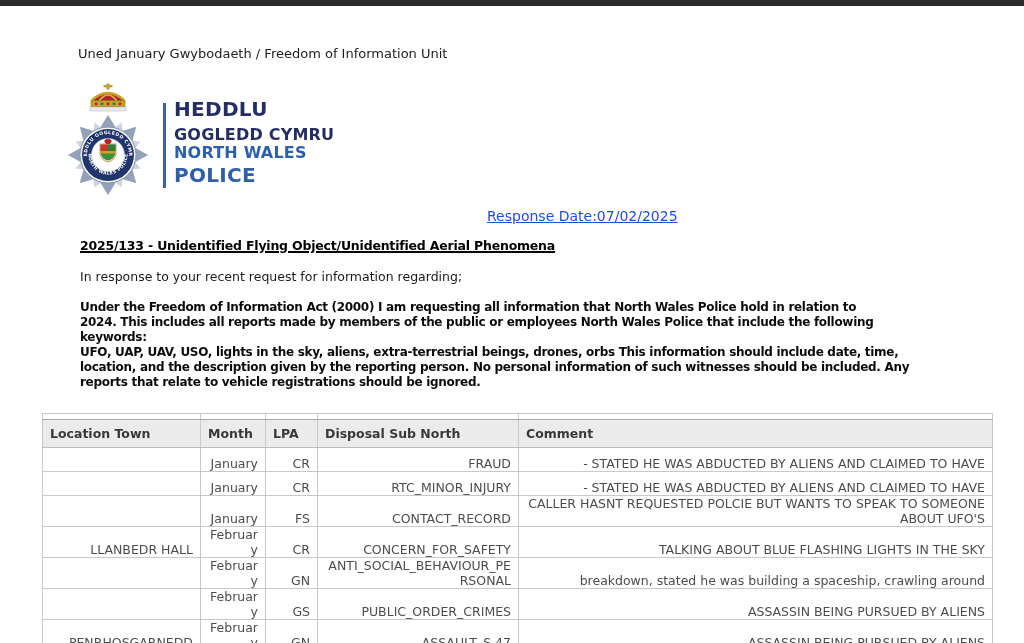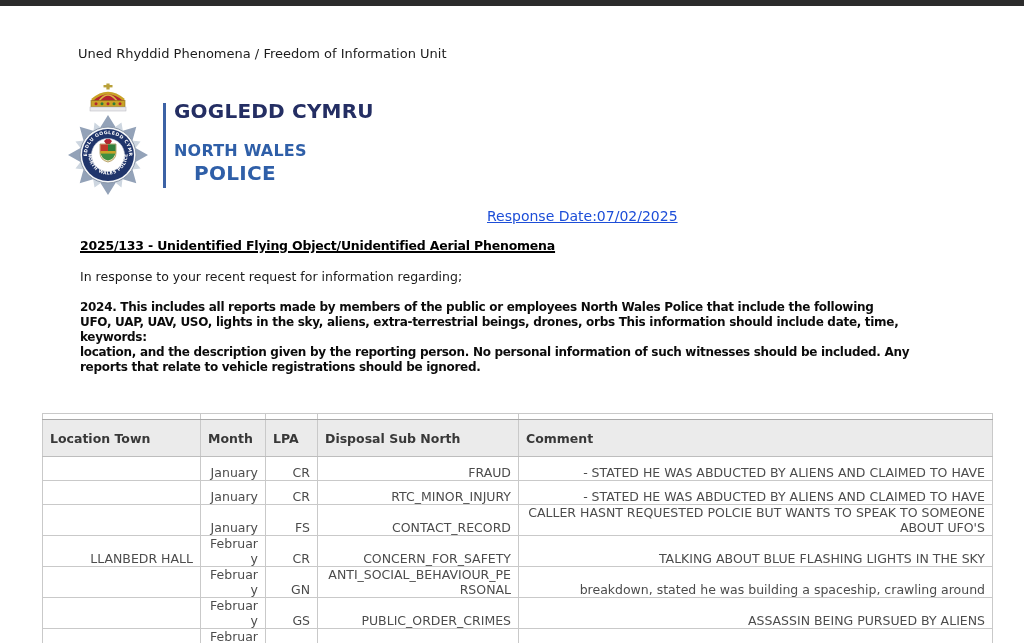--- a/index.html
+++ b/index.html
@@ -7,23 +7,23 @@
     width:1024px;height:643px;overflow:hidden;position:relative;
     background:#ffffff;color:#151515;
     font-family:"DejaVu Sans","Liberation Sans",sans-serif;
   }
   .topbar{position:absolute;left:0;top:0;width:1024px;height:6px;background:#2b2b2b;}
   .unit-line{position:absolute;left:78px;top:46px;font-size:13px;color:#1c1c1c;}
   .badge{position:absolute;left:66px;top:83px;}
   .logo-sep{position:absolute;left:163px;top:103px;width:3px;height:85px;background:#3c62a5;}
   .logo-text{position:absolute;left:174px;top:99px;line-height:1;}
   .lt-heddlu{font-size:20px;font-weight:bold;color:#242e63;letter-spacing:.3px;}
-  .lt-gogledd{font-size:20px;font-weight:600;color:#242e63;margin-top:2px;letter-spacing:.2px;}
-  .lt-nw{font-size:16px;font-weight:600;color:#2f5fa8;margin-top:22px;letter-spacing:.2px;}
-  .lt-police{font-size:20px;font-weight:bold;color:#2f5fa8;margin-top:4px;letter-spacing:.3px;margin-left:20px;}
+  .lt-gogledd{font-size:16px;font-weight:600;color:#242e63;margin-top:8px;letter-spacing:.2px;}
+  .lt-nw{font-size:16px;font-weight:600;color:#2f5fa8;margin-top:2px;letter-spacing:.2px;}
+  .lt-police{font-size:20px;font-weight:bold;color:#2f5fa8;margin-top:4px;letter-spacing:.3px;}
   .resp-date{position:absolute;left:487px;top:208px;font-size:14px;color:#1d4ed8;text-decoration:underline;}
   .ref-heading{
     position:absolute;left:80px;top:238px;font-size:12.5px;font-weight:bold;
     letter-spacing:-.2px;text-decoration:underline;text-decoration-thickness:1.5px;color:#000000;
   }
   .intro-line{position:absolute;left:80px;top:269px;font-size:12.5px;color:#1a1a1a;}
   .request-block{
     position:absolute;left:80px;top:300px;font-size:12px;font-weight:bold;
     letter-spacing:-.3px;line-height:14.9px;color:#0b0b0b;white-space:nowrap;
   }
@@ -31,36 +31,36 @@
     position:absolute;left:42px;top:413px;width:950px;
     border-collapse:collapse;table-layout:fixed;
     font-size:12.5px;color:#4c4c4c;
   }
   table.foi td, table.foi th{
     border:1px solid #c9c9c9;padding:0 7px;line-height:15px;overflow:hidden;
   }
   table.foi td{vertical-align:bottom;text-align:right;}
   tr.spacer-row{height:6px;}
   tr.spacer-row td{padding:0;border-bottom:1px solid #a8a8a8;}
-  tr.head-row{height:37px;}
+  tr.head-row{height:28px;}
   tr.head-row th{
     background:#ebebeb;color:#383838;text-align:left;vertical-align:middle;
     font-weight:bold;border-top:1px solid #b3b3b3;border-bottom:1px solid #bdbdbd;
   }
   tr.data-row{height:24px;}
   td.c1{word-break:break-all;}
   td.c3{word-break:break-all;}
   td.c4{overflow-wrap:break-word;}
 </style>
 </head>
 <body>
 
 <div class="topbar"></div>
 
-<div class="unit-line">Uned Rhyddid Phenomena / Freedom of Information Unit</div>
+<div class="unit-line">Uned January Gwybodaeth / Freedom of Information Unit</div>
 
 <svg class="badge" width="84" height="114" viewBox="0 0 84 114">
 
   <g>
     <rect x="40.4" y="0.5" width="3.2" height="6" fill="#b9a13a"></rect>
     <rect x="37.5" y="2" width="9" height="2.4" fill="#b9a13a"></rect>
     <path d="M26,17 Q42,3 58,17 L58,20 L26,20 Z" fill="#b32431"></path>
     <path d="M26,17 Q42,3 58,17" fill="none" stroke="#c9a227" stroke-width="2.6"></path>
     <path d="M33,18 Q42,6 51,18" fill="none" stroke="#d9b843" stroke-width="1.6"></path>
     <rect x="25" y="17.5" width="34" height="6.5" fill="#c9a227" stroke="#8a6d1d" stroke-width="0.6"></rect>
@@ -96,35 +96,37 @@
       <rect x="42" y="61.4" width="7.6" height="8" fill="#2f7d3a"></rect>
       <path d="M34.4,69.4 h15.2 q-1,6.5 -7.6,8.2 q-6.6,-1.7 -7.6,-8.2 Z" fill="#3e8e41"></path>
       <rect x="34.4" y="68" width="15.2" height="2.6" fill="#c9a227"></rect>
     </g>
   </g>
 </svg>
 
 <div class="logo-sep"></div>
 
 <div class="logo-text">
+  <div class="lt-heddlu">HEDDLU</div>
   <div class="lt-gogledd">GOGLEDD CYMRU</div>
   <div class="lt-nw">NORTH WALES</div>
   <div class="lt-police">POLICE</div>
 </div>
 
 <div class="resp-date">Response Date:07/02/2025</div>
 
 <div class="ref-heading">2025/133 - Unidentified Flying Object/Unidentified Aerial Phenomena</div>
 
 <div class="intro-line">In response to your recent request for information regarding;</div>
 
 <div class="request-block">
+    <div>Under the Freedom of Information Act (2000) I am requesting all information that North Wales Police hold in relation to</div>
     <div>2024. This includes all reports made by members of the public or employees North Wales Police that include the following</div>
+    <div>keywords:</div>
     <div>UFO, UAP, UAV, USO, lights in the sky, aliens, extra-terrestrial beings, drones, orbs This information should include date, time,</div>
-    <div>keywords:</div>
     <div>location, and the description given by the reporting person. No personal information of such witnesses should be included. Any</div>
     <div>reports that relate to vehicle registrations should be ignored.</div>
   </div>
 
 <table class="foi">
   <colgroup>
     <col style="width:158px">
       <col style="width:65px">
       <col style="width:52px">
     <col style="width:201px">

